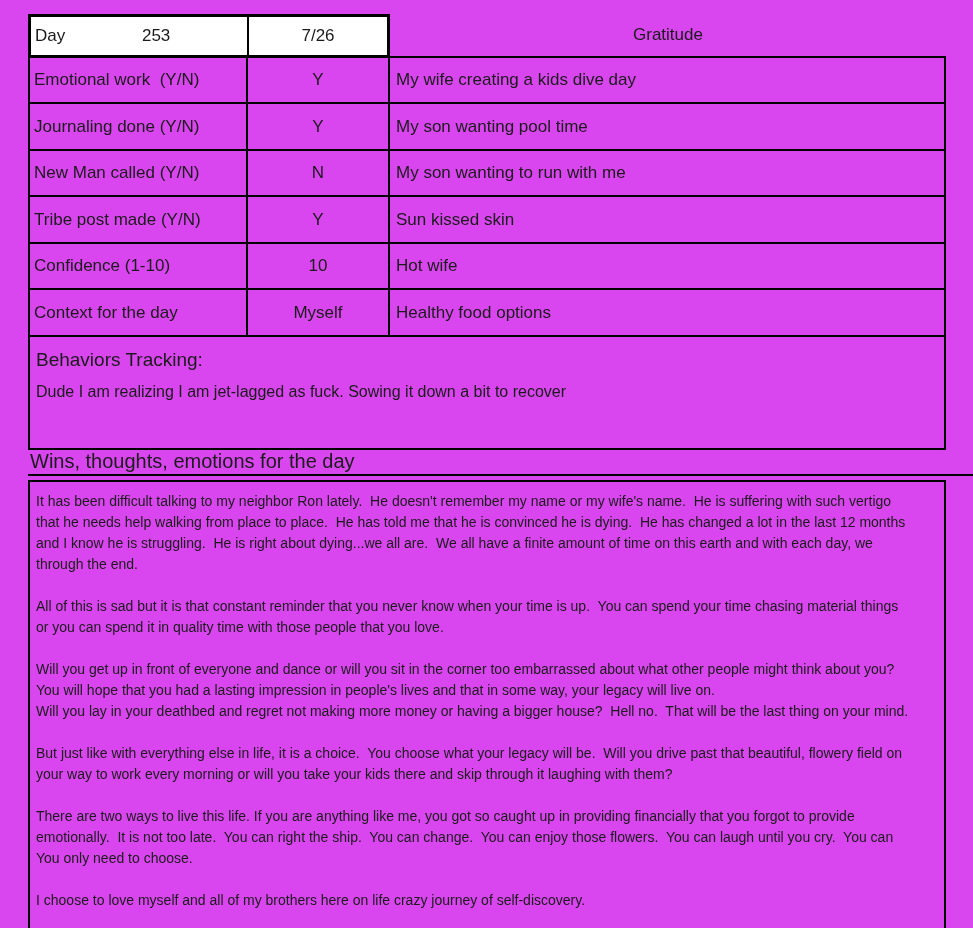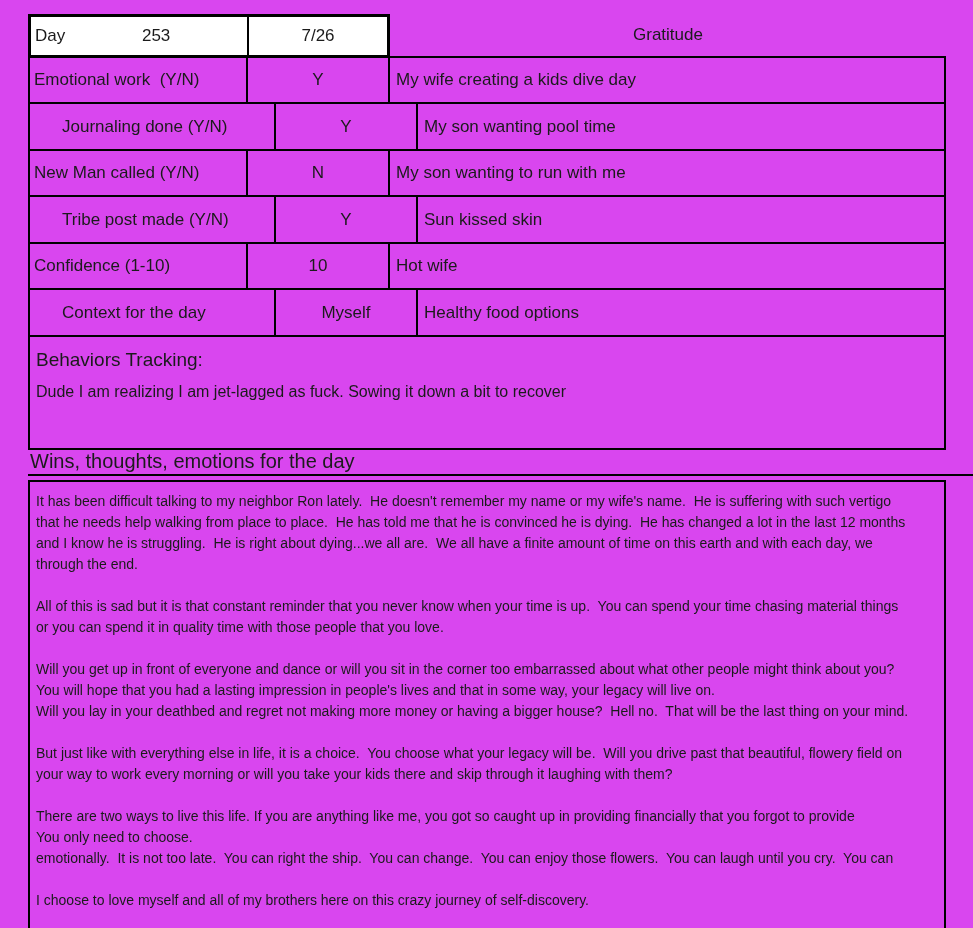--- a/index.html
+++ b/index.html
@@ -23,21 +23,21 @@
     box-sizing:border-box;border-bottom:2px solid #000;
     display:flex;align-items:center;justify-content:center;font-size:17px;
   }
   
   .rows{position:absolute;left:28px;top:58px;width:918px;}
   .row{
     display:flex;box-sizing:border-box;
     border-left:2px solid #000;border-right:2px solid #000;border-bottom:2px solid #000;
     height:46px;
   }
-  .row.tall{height:47px;padding-left:28px;}
+  .row.tall{height:47px;}
   .cell-label{
     width:218px;border-right:2px solid #000;box-sizing:border-box;
     display:flex;align-items:center;padding-left:4px;font-size:17px;white-space:pre;
   }
   .cell-value{
     width:142px;border-right:2px solid #000;box-sizing:border-box;
     display:flex;align-items:center;justify-content:center;font-size:17px;
   }
   .cell-gratitude{
     flex:1;display:flex;align-items:center;padding-left:6px;font-size:17px;
@@ -139,19 +139,19 @@
     <div class="wins-line">or you can spend it in quality time with those people that you love.</div>
     <div class="wins-line"></div>
     <div class="wins-line">Will you get up in front of everyone and dance or will you sit in the corner too embarrassed about what other people might think about you?</div>
     <div class="wins-line">You will hope that you had a lasting impression in people's lives and that in some way, your legacy will live on.</div>
     <div class="wins-line">Will you lay in your deathbed and regret not making more money or having a bigger house?  Hell no.  That will be the last thing on your mind.</div>
     <div class="wins-line"></div>
     <div class="wins-line">But just like with everything else in life, it is a choice.  You choose what your legacy will be.  Will you drive past that beautiful, flowery field on</div>
     <div class="wins-line">your way to work every morning or will you take your kids there and skip through it laughing with them?</div>
     <div class="wins-line"></div>
     <div class="wins-line">There are two ways to live this life. If you are anything like me, you got so caught up in providing financially that you forgot to provide</div>
+    <div class="wins-line">emotionally.  It is not too late.  You can right the ship.  You can change.  You can enjoy those flowers.  You can laugh until you cry.  You can</div>
     <div class="wins-line">You only need to choose.</div>
-    <div class="wins-line">emotionally.  It is not too late.  You can right the ship.  You can change.  You can enjoy those flowers.  You can laugh until you cry.  You can</div>
     <div class="wins-line"></div>
-    <div class="wins-line">I choose to love myself and all of my brothers here on this crazy journey of self-discovery.</div>
+    <div class="wins-line">I choose to love myself and all of my brothers here on life crazy journey of self-discovery.</div>
   </div>
 
 </div>
 
 </body></html>

